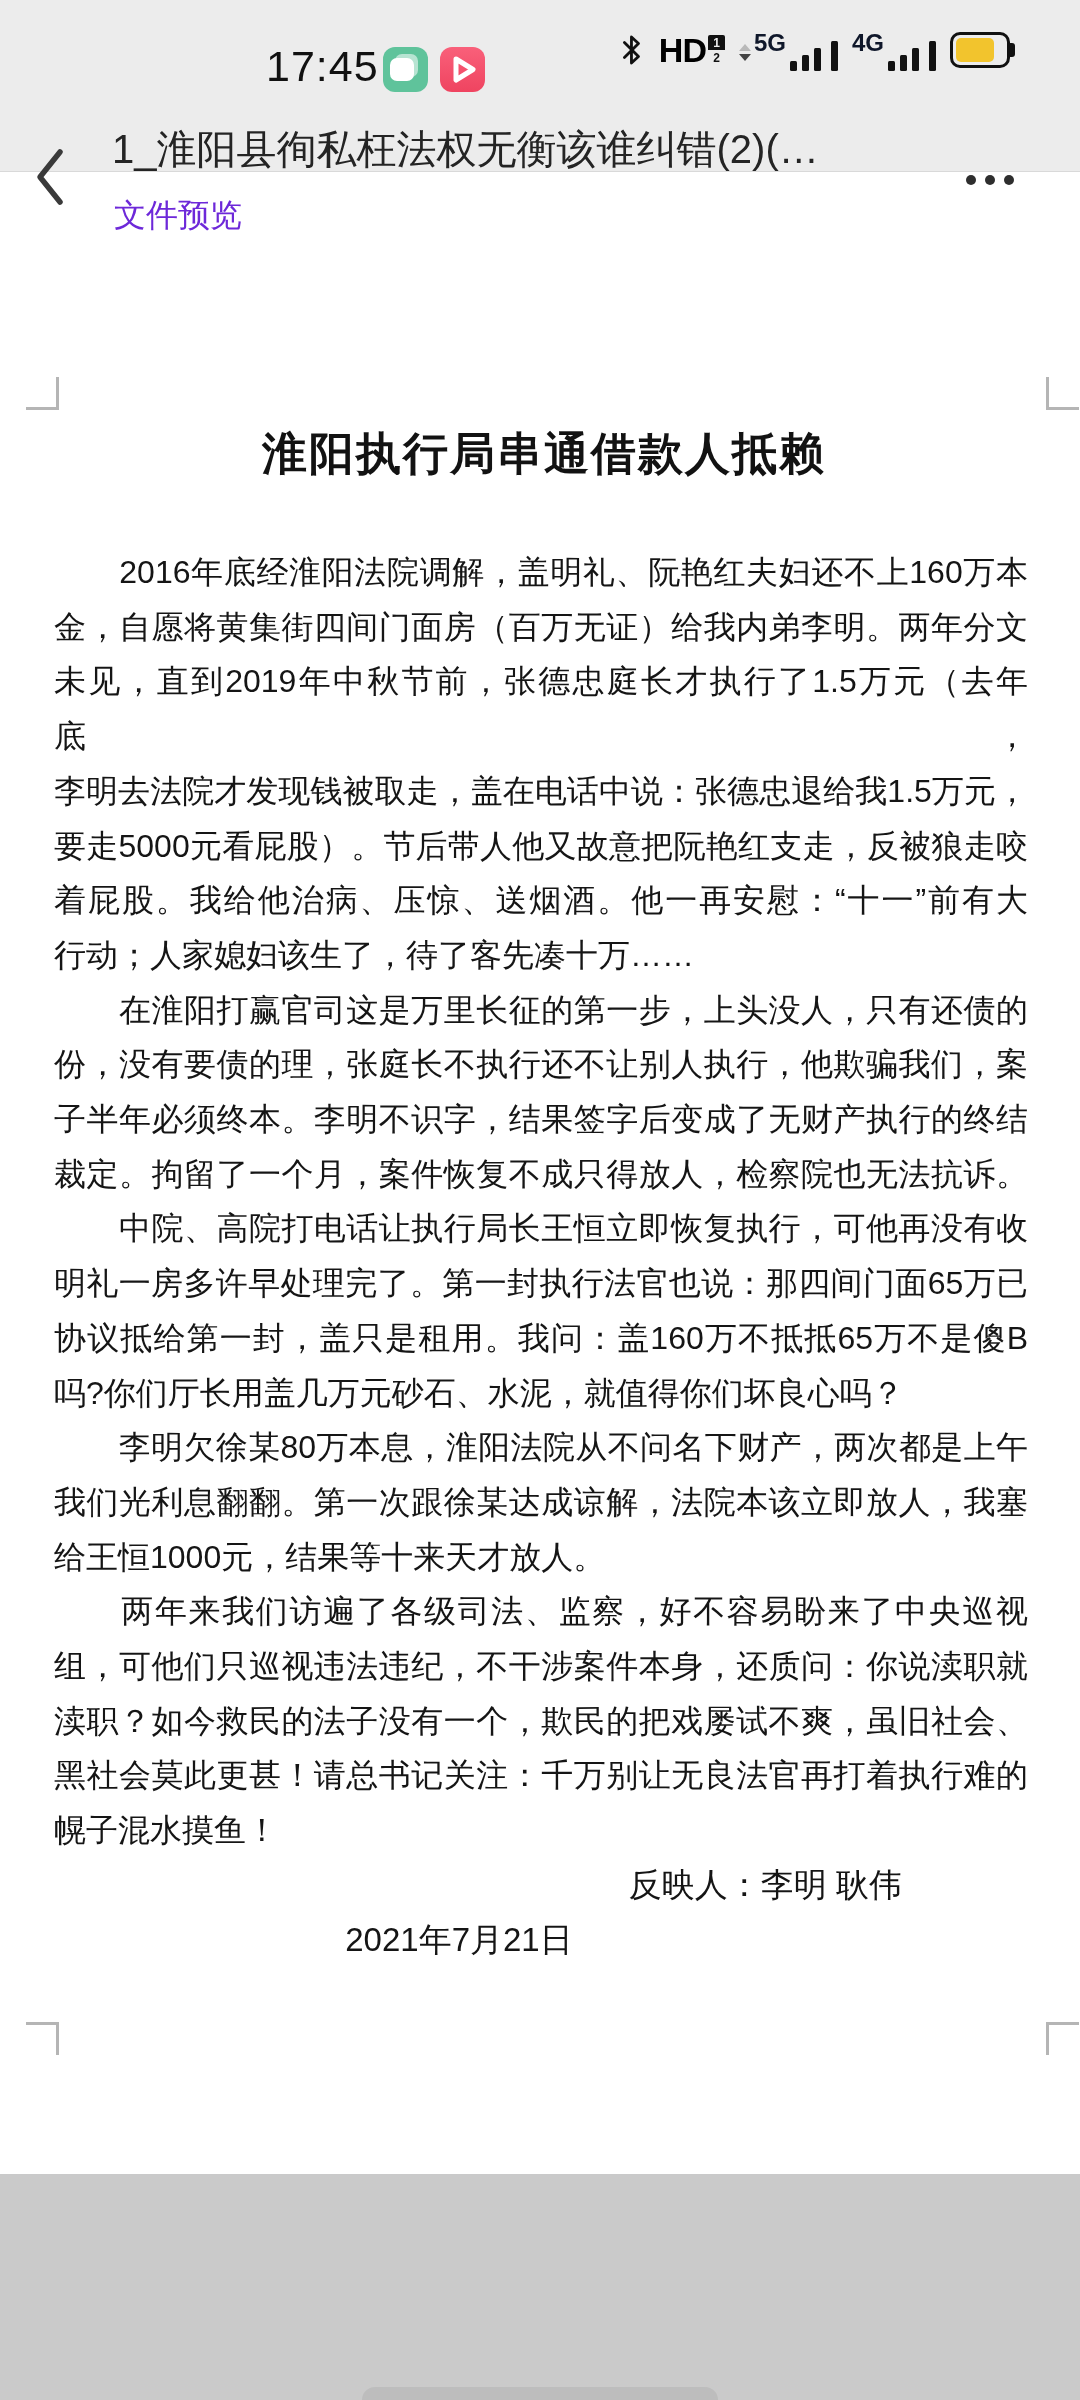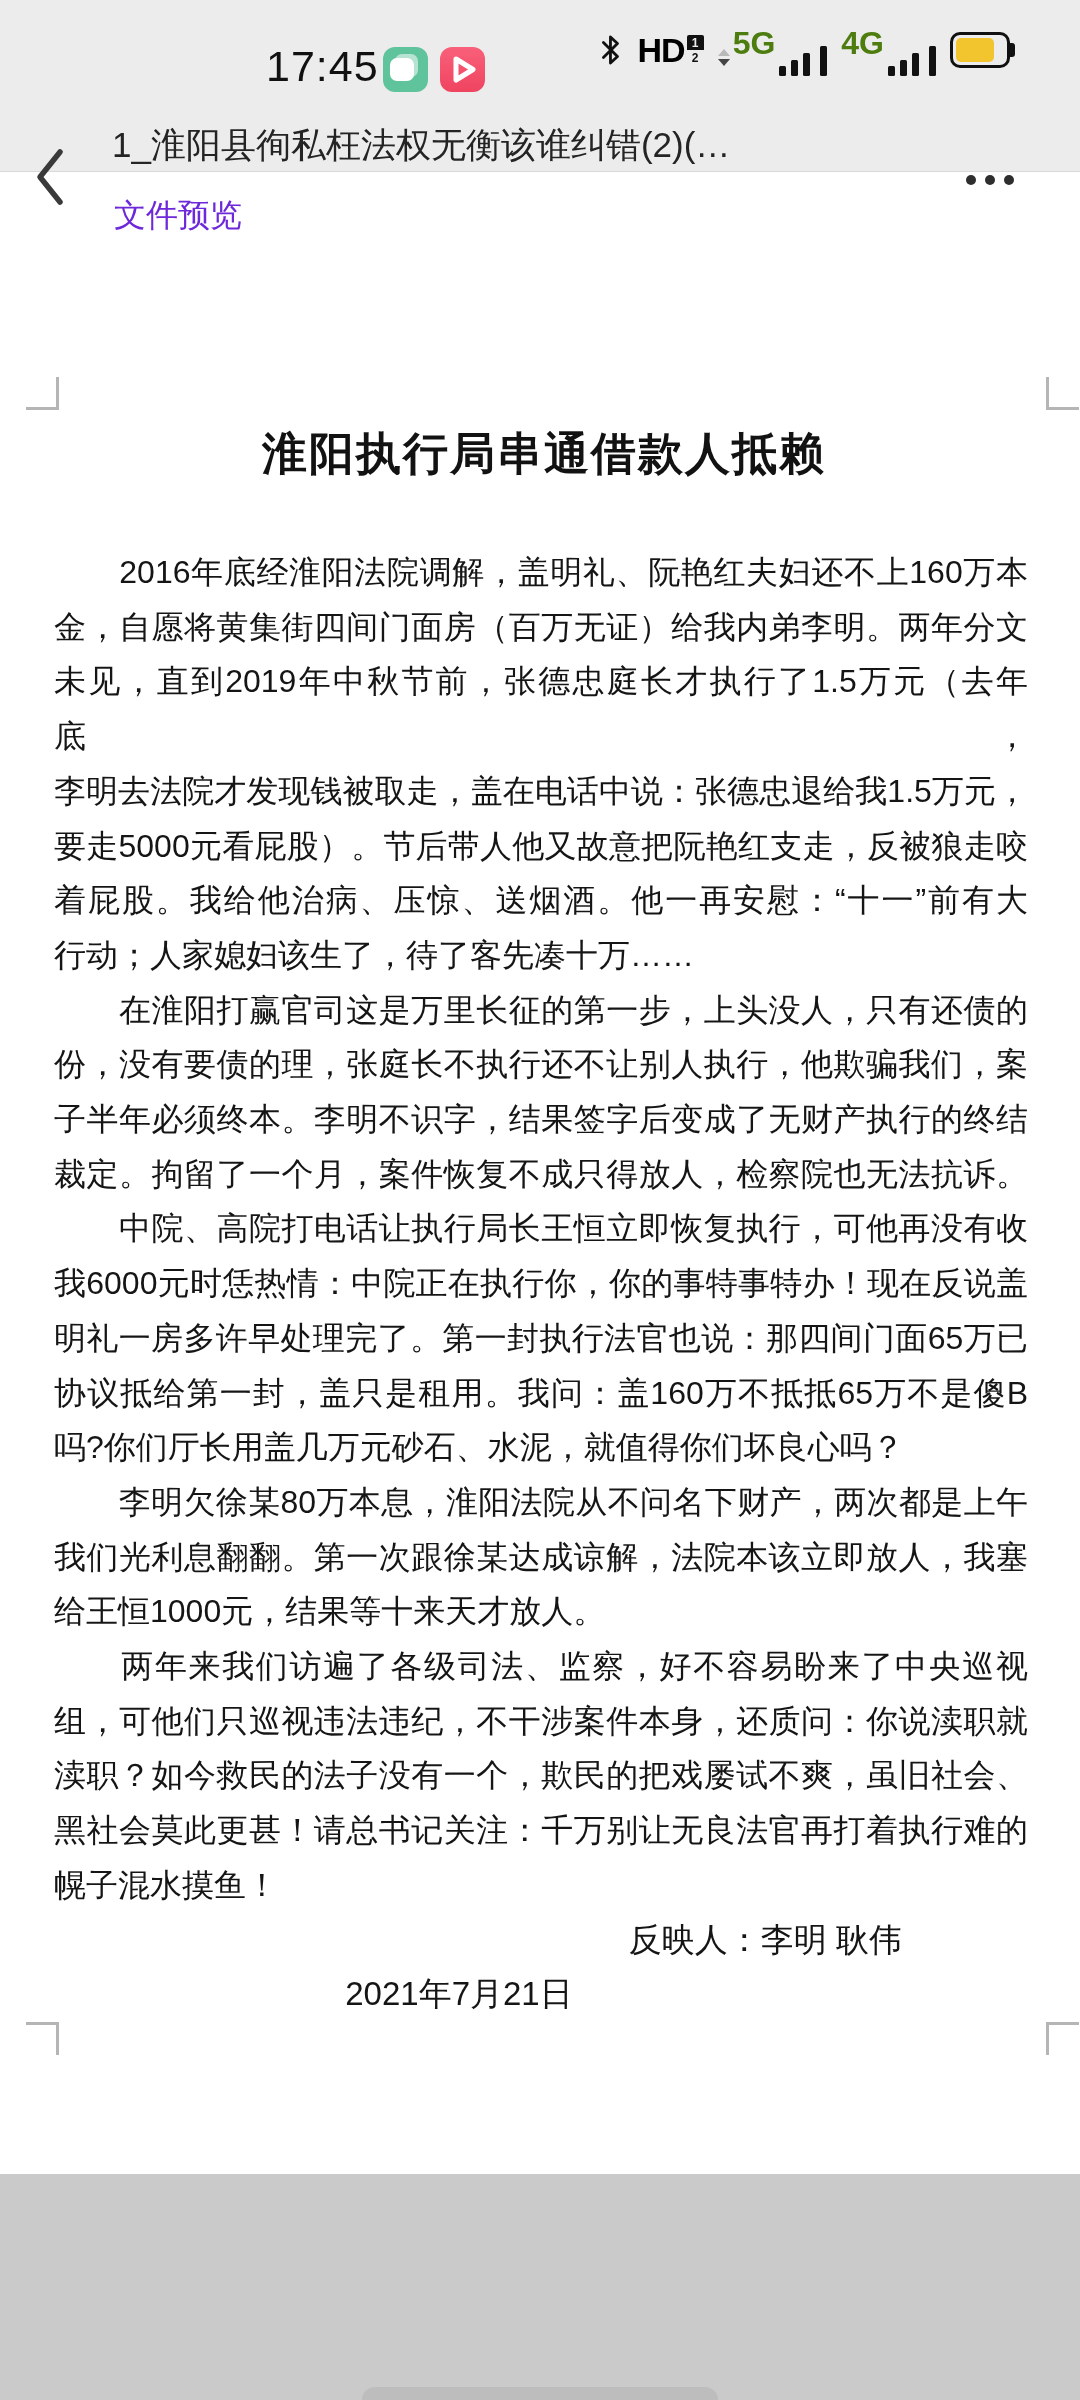--- a/index.html
+++ b/index.html
@@ -47,39 +47,39 @@
   .net{display:flex;align-items:flex-end;}
   .net .arrows{display:flex;flex-direction:column;justify-content:center;margin:0 3px 10px 0;}
   .net .arrows .a-up{
     width:0;height:0;border-left:6px solid transparent;border-right:6px solid transparent;
     border-bottom:7px solid #b9b9b9;margin-bottom:3px;
   }
   .net .arrows .a-dn{
     width:0;height:0;border-left:6px solid transparent;border-right:6px solid transparent;
     border-top:7px solid #444;
   }
-  .net .net-label{font-size:32px;font-weight:700;color:#4d7c0f;margin:0 4px 14px 0;}
+  .net .net-label{font-size:24px;font-weight:700;color:#0f172a;margin:0 4px 14px 0;}
   .bars{display:flex;align-items:flex-end;gap:5px;}
   .bars i{display:block;width:7px;background:#111;border-radius:1.5px;}
   .bars i:nth-child(1){height:10px;}
   .bars i:nth-child(2){height:16px;}
   .bars i:nth-child(3){height:23px;}
   .bars i:nth-child(4){height:30px;margin-left:5px;}
   .battery{position:relative;width:54px;height:30px;border:3.5px solid #111;border-radius:10px;}
   .battery .fill{
     position:absolute;left:3px;top:3px;bottom:3px;width:38px;border-radius:5px;background:#f2c42d;
   }
   .battery .nub{
     position:absolute;right:-8px;top:8px;width:5px;height:14px;background:#111;border-radius:0 3px 3px 0;
   }
   
   .back-btn{position:absolute;left:28px;top:144px;width:48px;height:66px;}
   .hdr-title{
     position:absolute;left:112px;top:122px;width:830px;height:58px;
-    font-size:35px;color:#242424;white-space:nowrap;overflow:hidden;
+    font-size:40px;color:#242424;white-space:nowrap;overflow:hidden;
   }
   .hdr-sub{position:absolute;left:114px;top:194px;font-size:32px;color:#6d28d9;}
   .more-btn{position:absolute;right:60px;top:160px;width:60px;height:40px;
     display:flex;align-items:center;justify-content:center;gap:9px;}
   .more-btn b{display:block;width:10px;height:10px;border-radius:50%;background:#2e2e2e;}
   
   .doc{
     position:absolute;left:0;top:246px;width:1080px;height:1928px;background:#ffffff;
     overflow:hidden;
   }
@@ -192,21 +192,20 @@
         <div class="doc-line fill">未见，直到2019年中秋节前，张德忠庭长才执行了1.5万元（去年底，</div>
         <div class="doc-line fill">李明去法院才发现钱被取走，盖在电话中说：张德忠退给我1.5万元，</div>
         <div class="doc-line fill">要走5000元看屁股）。节后带人他又故意把阮艳红支走，反被狼走咬</div>
         <div class="doc-line fill">着屁股。我给他治病、压惊、送烟酒。他一再安慰：“十一”前有大</div>
         <div class="doc-line">行动；人家媳妇该生了，待了客先凑十万……</div>
         <div class="doc-line fill">　　在淮阳打赢官司这是万里长征的第一步，上头没人，只有还债的</div>
         <div class="doc-line fill">份，没有要债的理，张庭长不执行还不让别人执行，他欺骗我们，案</div>
         <div class="doc-line fill">子半年必须终本。李明不识字，结果签字后变成了无财产执行的终结</div>
         <div class="doc-line fill">裁定。拘留了一个月，案件恢复不成只得放人，检察院也无法抗诉。</div>
         <div class="doc-line fill">　　中院、高院打电话让执行局长王恒立即恢复执行，可他再没有收</div>
-        <div class="doc-line fill">我6000元时恁热情：中院正在执行你，你的事特事特办！现在反说盖</div>
         <div class="doc-line fill">明礼一房多许早处理完了。第一封执行法官也说：那四间门面65万已</div>
         <div class="doc-line fill">协议抵给第一封，盖只是租用。我问：盖160万不抵抵65万不是傻B</div>
         <div class="doc-line">吗?你们厅长用盖几万元砂石、水泥，就值得你们坏良心吗？</div>
         <div class="doc-line fill">　　李明欠徐某80万本息，淮阳法院从不问名下财产，两次都是上午</div>
         <div class="doc-line fill">我们光利息翻翻。第一次跟徐某达成谅解，法院本该立即放人，我塞</div>
         <div class="doc-line">给王恒1000元，结果等十来天才放人。</div>
         <div class="doc-line fill">　　两年来我们访遍了各级司法、监察，好不容易盼来了中央巡视</div>
         <div class="doc-line fill">组，可他们只巡视违法违纪，不干涉案件本身，还质问：你说渎职就</div>
         <div class="doc-line fill">渎职？如今救民的法子没有一个，欺民的把戏屡试不爽，虽旧社会、</div>
         <div class="doc-line fill">黑社会莫此更甚！请总书记关注：千万别让无良法官再打着执行难的</div>

